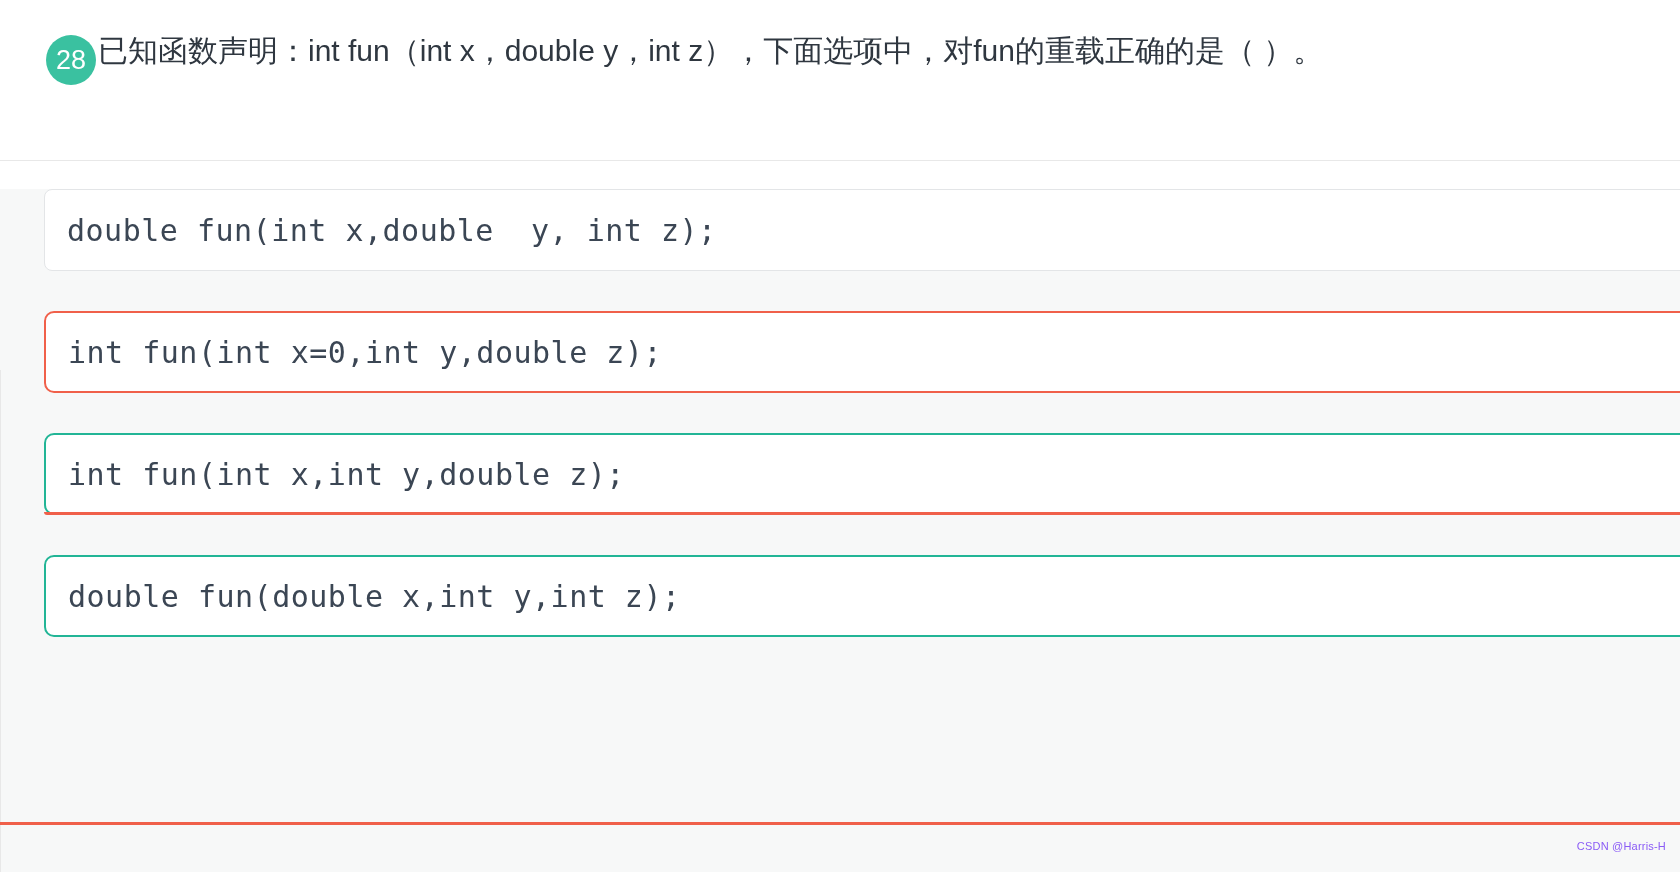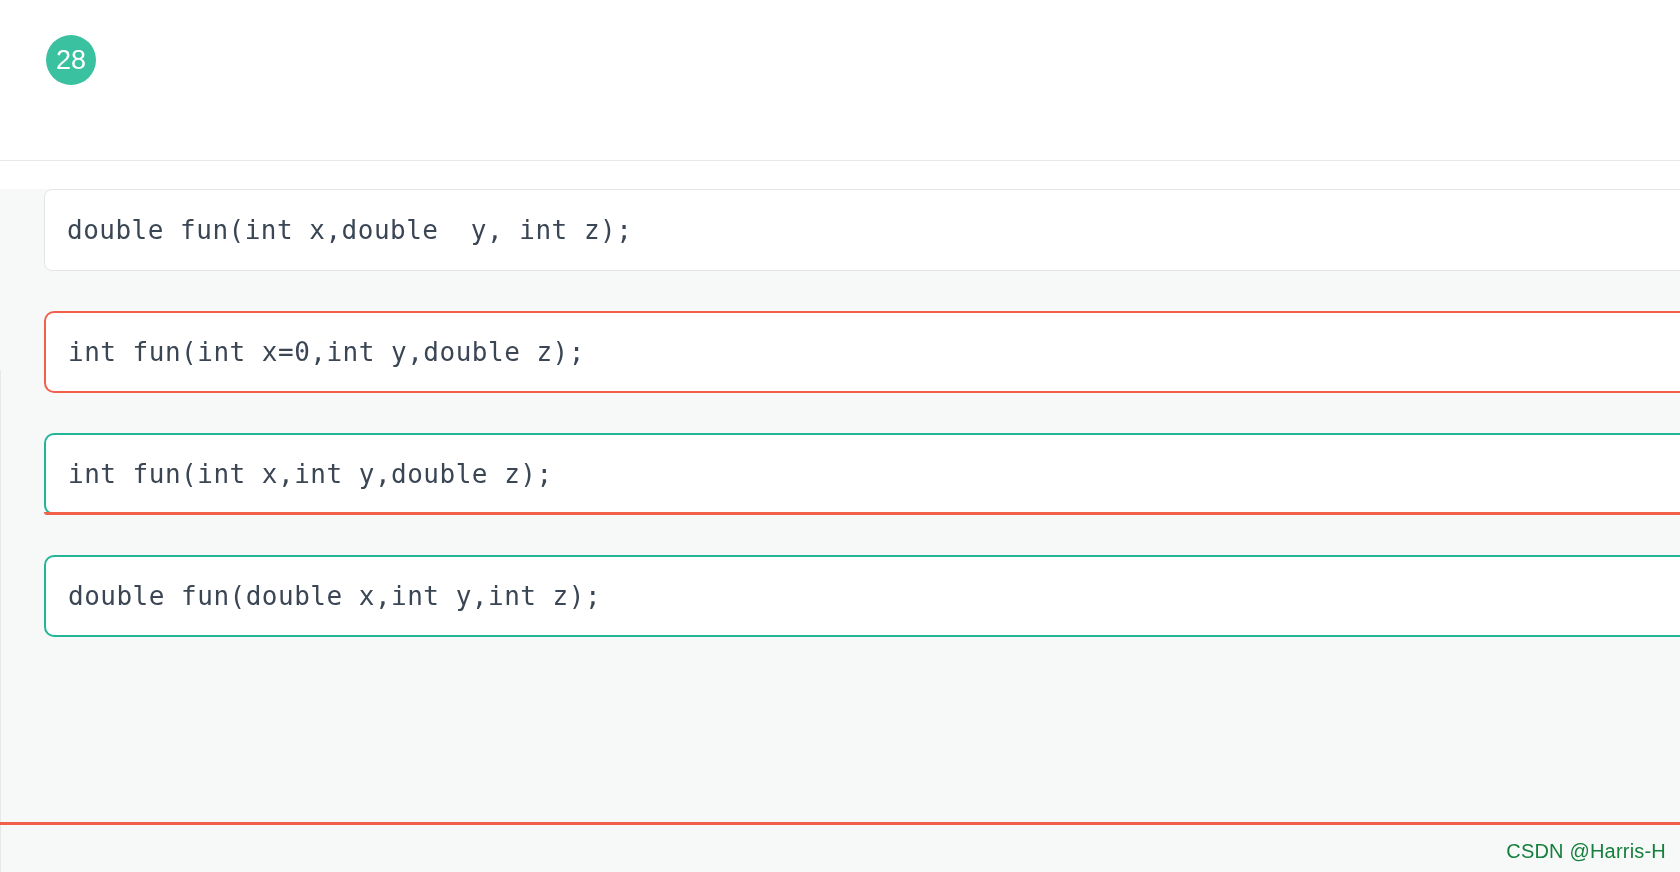--- a/index.html
+++ b/index.html
@@ -125,59 +125,60 @@
     position: absolute;
     left: -2px;
     right: -2px;
     bottom: -2px;
     height: 3px;
     background: #f0604a;
     border-radius: 0 0 10px 10px;
   }
   .option-code {
     font-family: "DejaVu Sans Mono", monospace;
-    font-size: 26px;
+    font-size: 30px;
     color: #3b4654;
     white-space: pre;
     letter-spacing: 0.5px;
   }
 
   
   .bottom-rule {
     position: absolute;
     left: 0;
     top: 822px;
     width: 1680px;
     height: 3px;
     background: #f0604a;
   }
   .watermark {
     position: absolute;
     right: 14px;
     top: 840px;
-    font-size: 20px;
-    color: #15803d;
+    font-size: 11px;
+    color: #8b5cf6;
     font-family: "Liberation Sans", sans-serif;
     letter-spacing: 0.2px;
   }
   .left-edge {
     position: absolute;
     left: 0;
     top: 181px;
     width: 1px;
     height: 691px;
     background: #e8e8e8;
   }
 </style>
 </head>
 <body>
 
 <div class="question-block">
   <div class="question-line">
     <div class="q-badge">28</div>
+    <div class="q-text">已知函数声明：int fun（int x，double y，int z），下面选项中，对fun的重载正确的是（  ）。</div>
   </div>
 </div>
 
 <div class="divider"></div>
 
 <div class="answer-panel">
 
 
   <div class="options">
 

